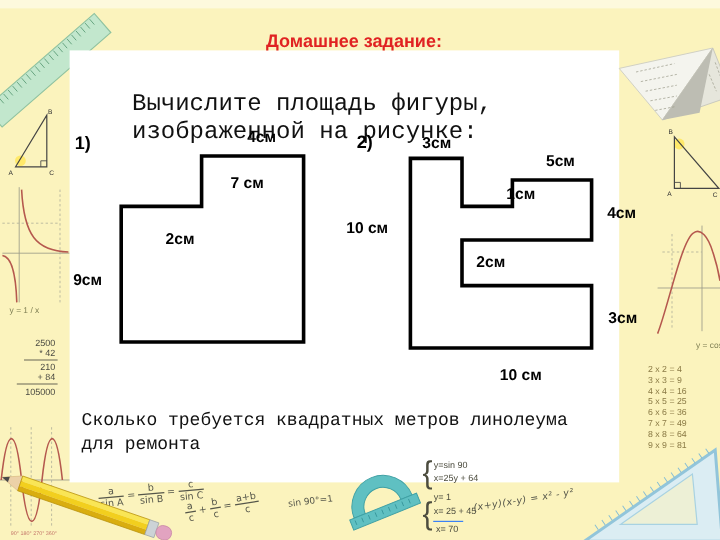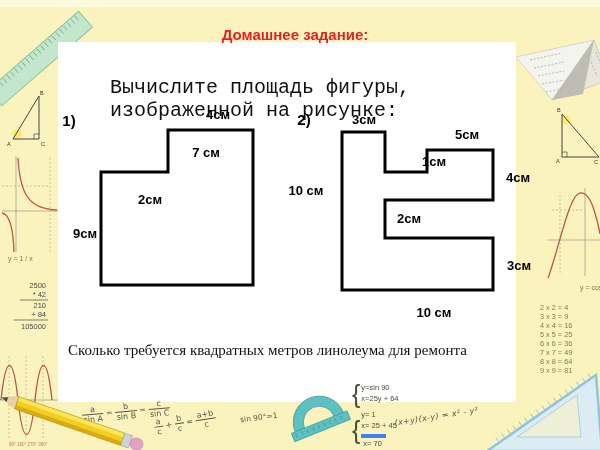--- a/index.html
+++ b/index.html
@@ -11,36 +11,36 @@
   .panel{position:absolute;left:58px;top:42px;width:458px;height:360px;background:#ffffff;z-index:2;}
   .title{position:absolute;left:150px;top:26px;width:290px;text-align:center;
          font-weight:bold;font-size:15px;color:#e02222;z-index:3;}
   .heading{position:absolute;left:110px;top:76px;width:420px;
            font-family:Liberation Mono, monospace;font-size:20px;color:#111;z-index:3;}
   .figures{z-index:3;}
   .dim{position:absolute;transform:translate(-50%,-50%);font-weight:bold;font-size:13px;
        color:#000;white-space:nowrap;z-index:3;}
   .fig-num{font-size:15px;}
   .question{position:absolute;left:68px;top:341px;width:440px;
-            font-family:Liberation Serif, serif;font-size:15px;color:#111;line-height:1.3;z-index:3;}
+            font-family:Liberation Mono, monospace;font-size:15px;color:#111;line-height:1.3;z-index:3;}
   
   .formula{position:absolute;color:#55564a;font-family:"DejaVu Sans",sans-serif;z-index:4;white-space:nowrap;}
   .frac{display:inline-block;text-align:center;vertical-align:middle;}
   .frac .num{display:block;border-bottom:1px solid #55564a;padding:0 2px;}
   .frac .den{display:block;padding:0 1px;}
   .law{left:82px;top:402px;font-size:8px;transform:rotate(-5deg);}
   .fsum{left:154px;top:413px;font-size:8px;transform:rotate(-9deg);}
   .sin90{left:240px;top:413px;font-size:7.5px;transform:rotate(-7deg);}
   .diffsq{left:394px;top:412px;font-size:8px;font-style:italic;transform:rotate(-9deg);letter-spacing:.4px;}
   .system{position:absolute;display:flex;align-items:center;color:#4c4c3e;z-index:4;}
   .system .brace{font-weight:300;font-size:25px;line-height:22px;transform:scaleY(1.05);margin-right:1px;}
   .system .rows{display:flex;flex-direction:column;font-size:7.5px;line-height:1.45;justify-content:space-between;}
   .sys1{left:352px;top:383px;}
   .sys2{left:352px;top:410px;}
-  .sys-result{border-top:4px solid #3b82f6;margin-top:2px;padding:1px 4px 0 2px;width:fit-content;}
+  .sys-result{border-top:1px solid #3b82f6;margin-top:2px;padding:1px 4px 0 2px;width:fit-content;}
   .deco-front{z-index:5;}
 </style>
 </head>
 <body>
 
 <div class="slide">
   <div class="top-strip"></div>
 
   <svg class="layer deco-back" width="600" height="450">
 
@@ -124,21 +124,21 @@
 
   <svg class="layer figures" width="600" height="450">
     <polygon points="168,130 253,130 253,285 101,285 101,172 168,172" fill="#ffffff" stroke="#000000" stroke-width="3"></polygon>
     <polygon points="342,132 385,132 385,172 427,172 427,150 493,150 493,200 385,200 385,238 493,238 493,290 342,290" fill="#ffffff" stroke="#000000" stroke-width="3"></polygon>
   </svg>
 
   <span class="dim fig-num" style="left:69px;top:120px">1)</span>
   <span class="dim" style="left:218px;top:114px">4см</span>
   <span class="dim" style="left:206px;top:152px">7 см</span>
   <span class="dim" style="left:150px;top:199px">2см</span>
-  <span class="dim" style="left:85px;top:233px">9см</span>
+  <span class="dim" style="left:73px;top:233px">9см</span>
 
   <span class="dim fig-num" style="left:304px;top:119px">2)</span>
   <span class="dim" style="left:364px;top:119px">3см</span>
   <span class="dim" style="left:467px;top:134px">5см</span>
   <span class="dim" style="left:434px;top:161px">1см</span>
   <span class="dim" style="left:518px;top:177px">4см</span>
   <span class="dim" style="left:306px;top:190px">10 см</span>
   <span class="dim" style="left:409px;top:218px">2см</span>
   <span class="dim" style="left:519px;top:265px">3см</span>
   <span class="dim" style="left:434px;top:312px">10 см</span>

